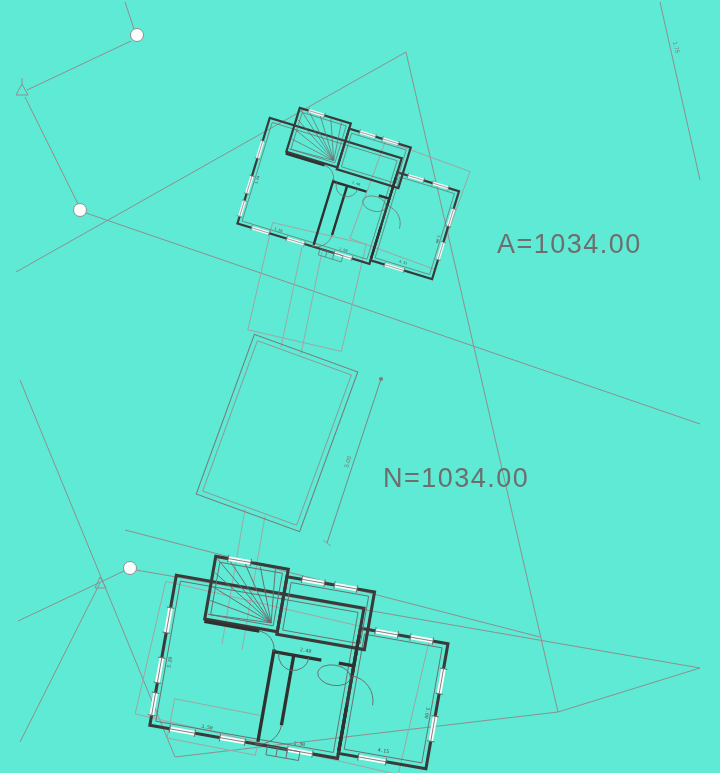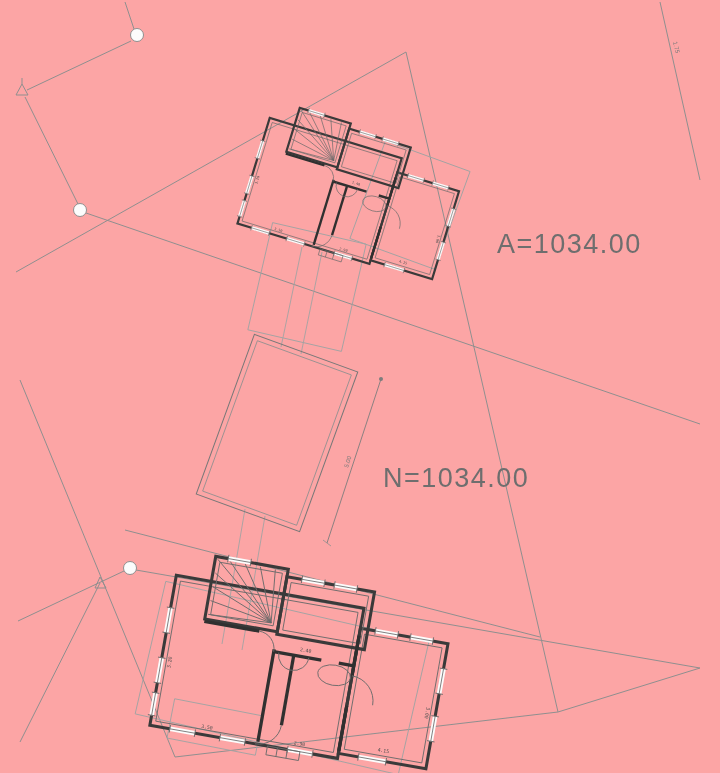--- a/index.html
+++ b/index.html
@@ -1,16 +1,16 @@
 <!DOCTYPE html>
 <html><head>
 <meta charset="utf-8">
 <style>
   html,body{margin:0;padding:0;background:#fcfcfc;}
-  .stage{position:relative;width:720px;height:773px;background:#fca5a5;overflow:hidden;
+  .stage{position:relative;width:720px;height:773px;background:#5eead4;overflow:hidden;
          font-family:"Liberation Sans",sans-serif;}
   svg{display:block;}
   
   .bnd{stroke:#8f8f8f;stroke-width:1;fill:none;}
   .bnd-fill{stroke:#8f8f8f;stroke-width:1;fill:#fcfcfc;}
   .lt{stroke:#a3a3a3;stroke-width:0.9;fill:none;}
   .wall{fill:none;stroke:#3a3a3a;stroke-width:2.4;}
   .iwall{stroke:#303030;stroke-width:2.6;fill:none;}
   .thin{fill:none;stroke:#6a6a6a;stroke-width:0.7;}
   .wcover{stroke:#fcfcfc;stroke-width:3.6;fill:none;}

